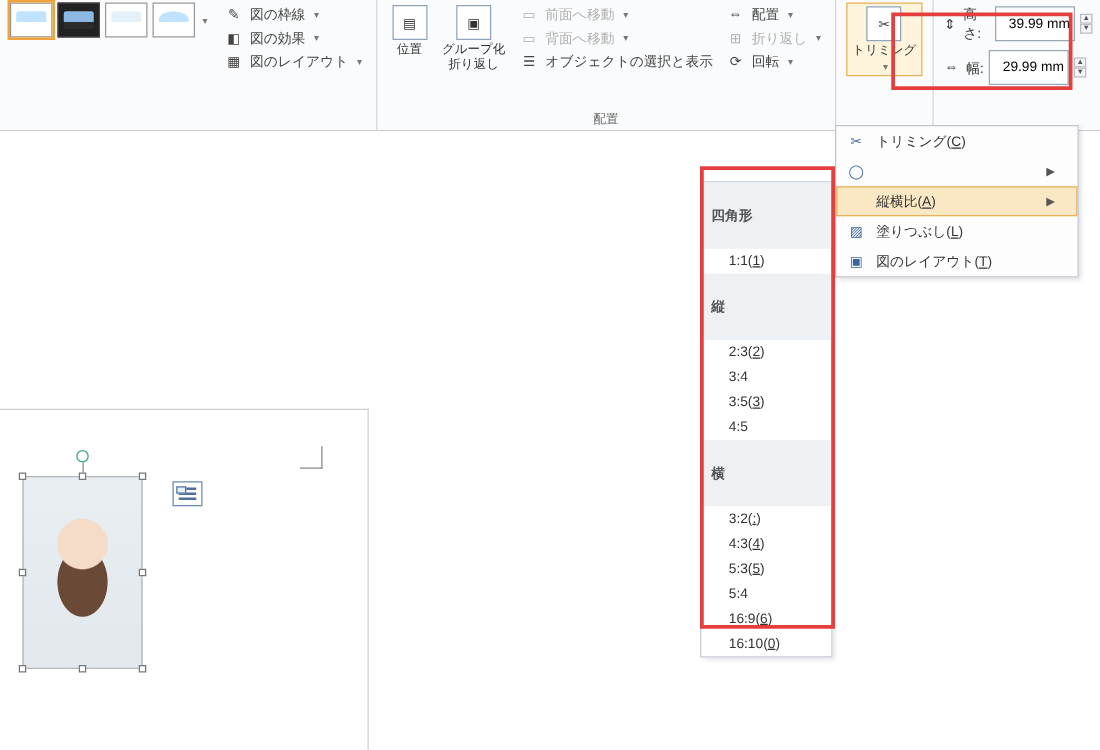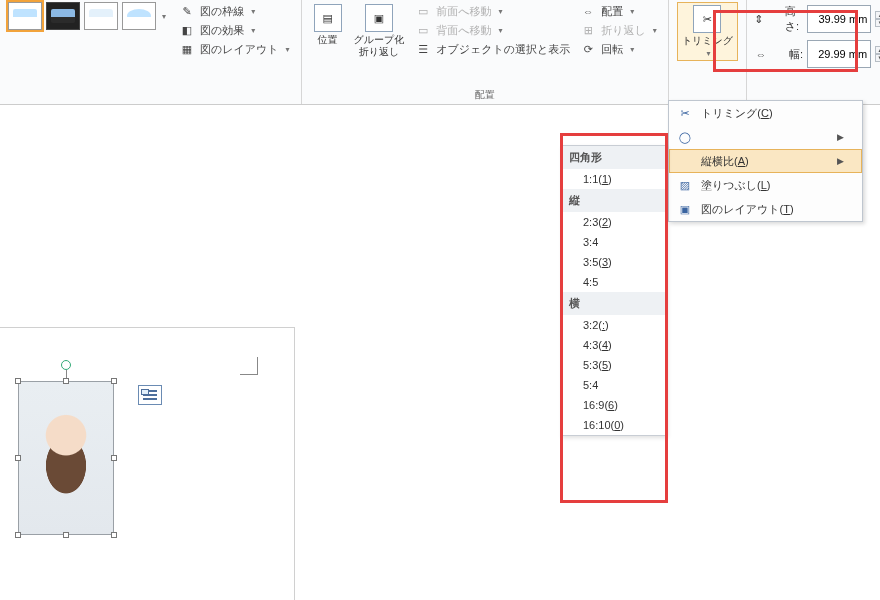--- a/index.html
+++ b/index.html
@@ -26,21 +26,21 @@
 .drop { font-size: 8px; margin-left: 2px; color: #777; }
 .tiny-icon { width: 16px; height: 16px; display: inline-flex; align-items: center; justify-content: center; }
 
 .big-btn { display: flex; flex-direction: column; align-items: center; gap: 2px; padding: 2px 4px; }
 .big-btn .icon { width: 28px; height: 28px; border: 1px solid #8fa4bb; display:flex; align-items:center; justify-content:center; background:#fff; }
 .big-label { font-size: 10px; text-align: center; line-height: 1.2; white-space: nowrap; }
 
 
 .size-group { padding: 4px 6px; display: flex; flex-direction: column; gap: 6px; }
 .size-row { display: flex; align-items: center; gap: 4px; }
-.size-row label { font-size: 11px; margin-left: 16px; }
+.size-row label { font-size: 11px; }
 .size-input { width: 64px; height: 28px; border: 1px solid #9aa7b4; background: #fff; padding: 1px 3px; font-size: 11px; text-align: right; }
 .spin { display:flex; flex-direction:column; }
 .spin span{ font-size:6px; line-height:6px; color:#555; border:1px solid #b7bec5; width:10px; text-align:center; background:#f4f5f7;}
 .red-box { position: absolute; border: 3px solid #e53e3e; pointer-events: none; }
 .rb1 { left: 713px; top: 10px; width: 145px; height: 62px; }
 .rb2 { left: 560px; top: 133px; width: 108px; height: 370px; }
 
 
 .doc-area { position: relative; background: #fff; height: 495px; }
 .page { position: absolute; left: 0; top: 222px; width: 295px; height: 280px; border: 1px solid #d0d0d0; border-left:none; background: #fff; }
@@ -67,21 +67,21 @@
 
 
 .menu { position: absolute; background: #fdfdfd; border: 1px solid #bfc6cf; box-shadow: 2px 2px 4px rgba(0,0,0,.15); }
 .menu-item { display: flex; align-items: center; gap: 8px; padding: 4px 18px 4px 8px; white-space: nowrap; font-size: 11px; }
 .menu-item .mi-icon { width: 16px; height: 16px; display:inline-flex; align-items:center; justify-content:center; color:#3a64a0; }
 .menu-item.hover { background: #fae7c3; border:1px solid #e7b35a; padding:3px 17px 3px 7px; }
 .menu-item .arrow { margin-left:auto; font-size:9px; color:#555; }
 .u { text-decoration: underline; }
 
 .ratio-menu { position: absolute; left: 560px; top: 145px; width: 106px; background:#fff; border:1px solid #c8cdd4; box-shadow:2px 2px 4px rgba(0,0,0,.12); }
-.ratio-head { background:#eef1f4; font-weight:bold; padding:4px 8px; font-size:11px; color:#555;}
+.ratio-head { background:#eef1f4; font-weight:bold; padding:19px 8px; font-size:11px; color:#555;}
 .ratio-item { padding:4px 8px 4px 22px; font-size:11px; }
 </style>
 </head>
 <body>
 
 <div class="ribbon">
 
   <div class="group" style="border-left:none;">
     <div class="group-body">
       <div class="styles-row">

